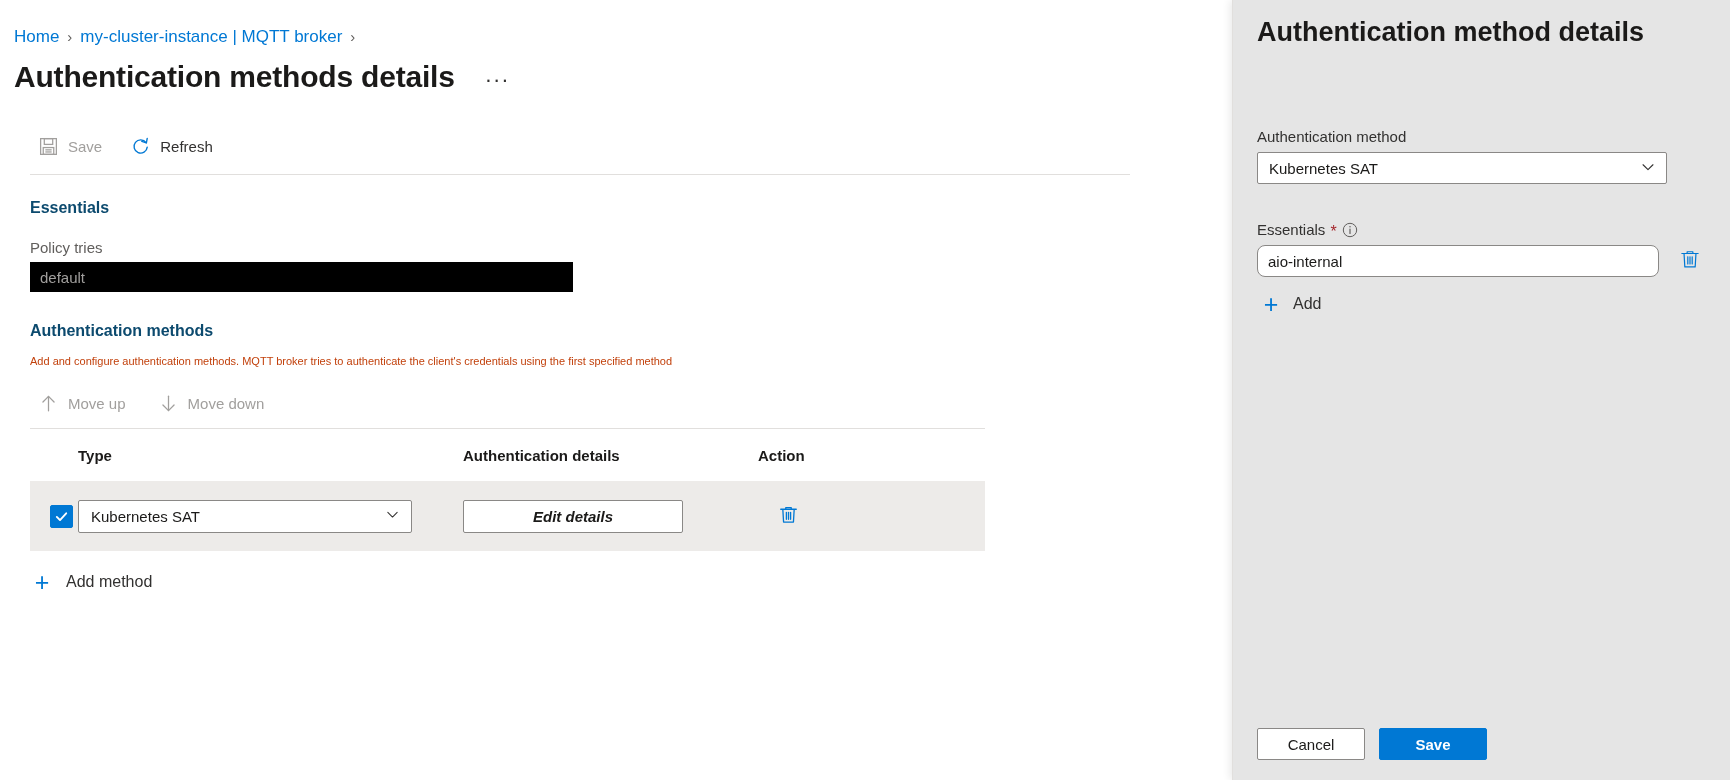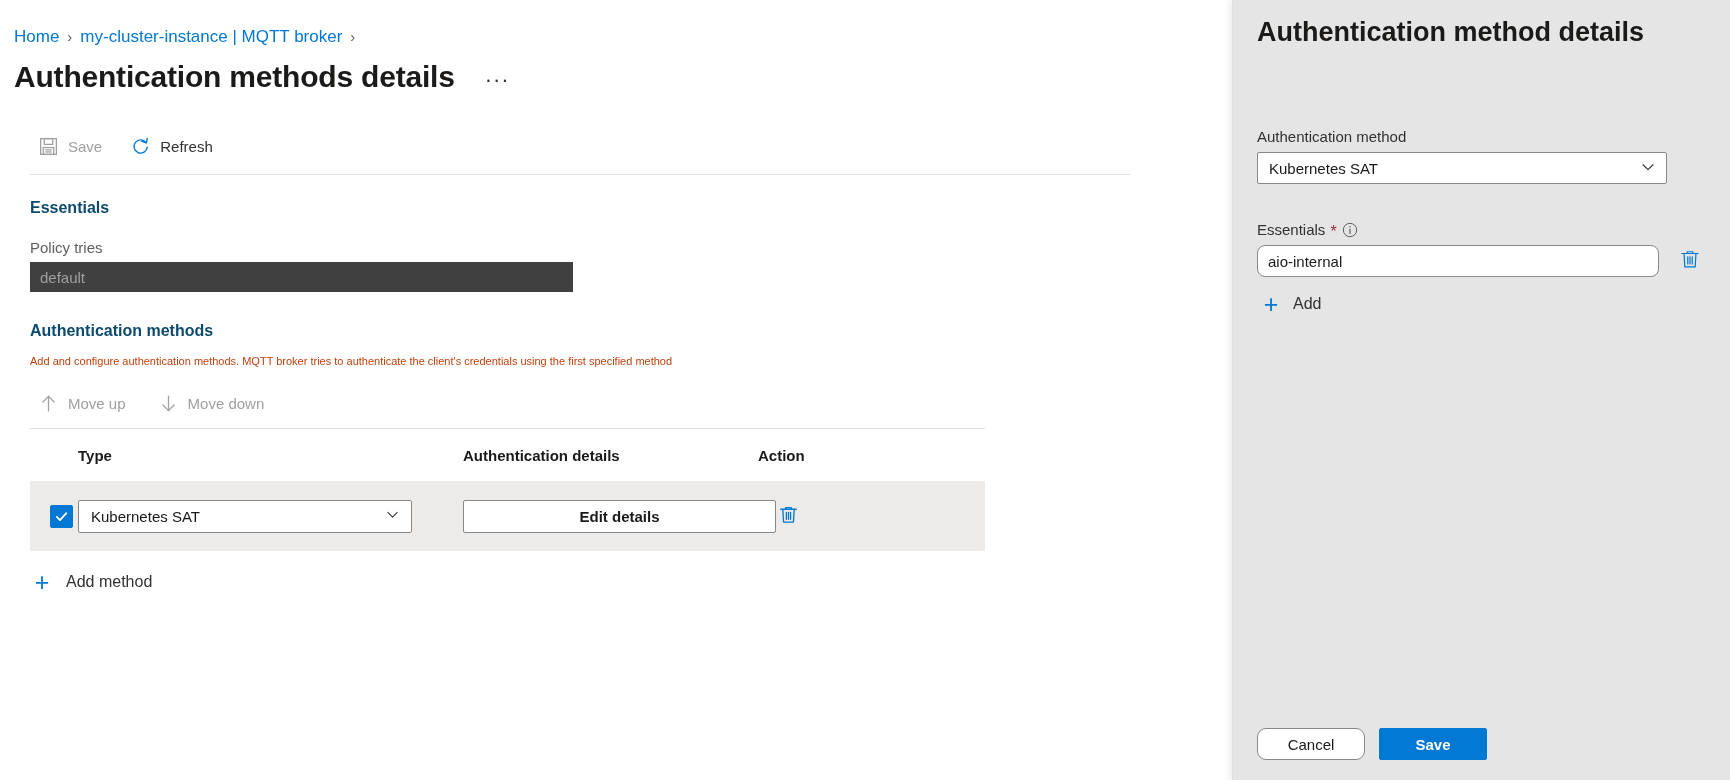--- a/index.html
+++ b/index.html
@@ -106,21 +106,21 @@
 
   .field-label {
     font-size: 15px;
     color: #605e5c;
     margin: 22px 0 6px 30px;
   }
   .readonly-input {
     margin-left: 30px;
     width: 543px;
     height: 30px;
-    background: #404040;
+    background: #000000;
     border: none;
     outline: none;
     font-family: "Liberation Sans", sans-serif;
     font-size: 15px;
     color: #a19f9d;
     padding: 0 10px;
     box-sizing: border-box;
   }
 
   .section-title.methods { margin-top: 30px; }
@@ -194,33 +194,34 @@
     display: flex;
     align-items: center;
     justify-content: space-between;
     padding: 0 10px 0 12px;
     box-sizing: border-box;
     font-size: 15px;
     color: #1b1a19;
     cursor: pointer;
   }
   .white-btn {
-    width: 313px;
+    width: 220px;
     height: 33px;
     background: #ffffff;
     border: 1px solid #8a8886;
     border-radius: 2px;
     display: flex;
     align-items: center;
     justify-content: center;
     font-size: 15px;
     font-weight: 600;
     color: #1b1a19;
     cursor: pointer;
     box-sizing: border-box;
+    font-style: italic;
   }
 
   .trash-cell { display: flex; align-items: center; padding-left: 14px; }
   .icon-btn {
     width: 32px; height: 32px;
     display: flex; align-items: center; justify-content: center;
     cursor: pointer;
     border-radius: 2px;
   }
 
@@ -325,21 +326,21 @@
     height: 72px;
     display: flex;
     align-items: center;
     gap: 14px;
     padding-left: 24px;
     box-sizing: border-box;
   }
   .btn-secondary {
     width: 108px; height: 32px;
     border: 1px solid #8a8886;
-    border-radius: 9px;
+    border-radius: 2px;
     background: #fff;
     font-family: "Liberation Sans", sans-serif;
     font-size: 15px;
     color: #1b1a19;
     cursor: pointer;
   }
   .btn-primary {
     width: 108px; height: 32px;
     border: 1px solid #0078d4;
     border-radius: 2px;

